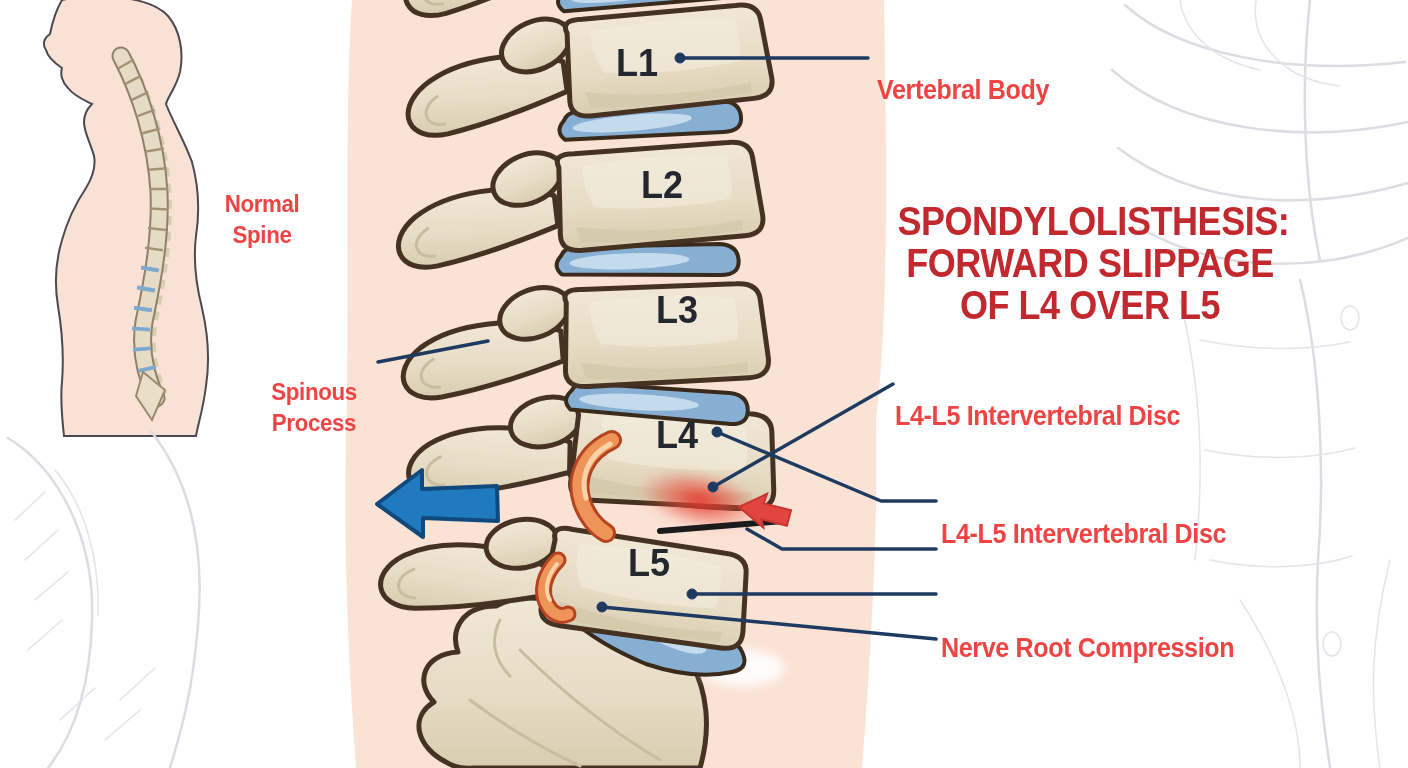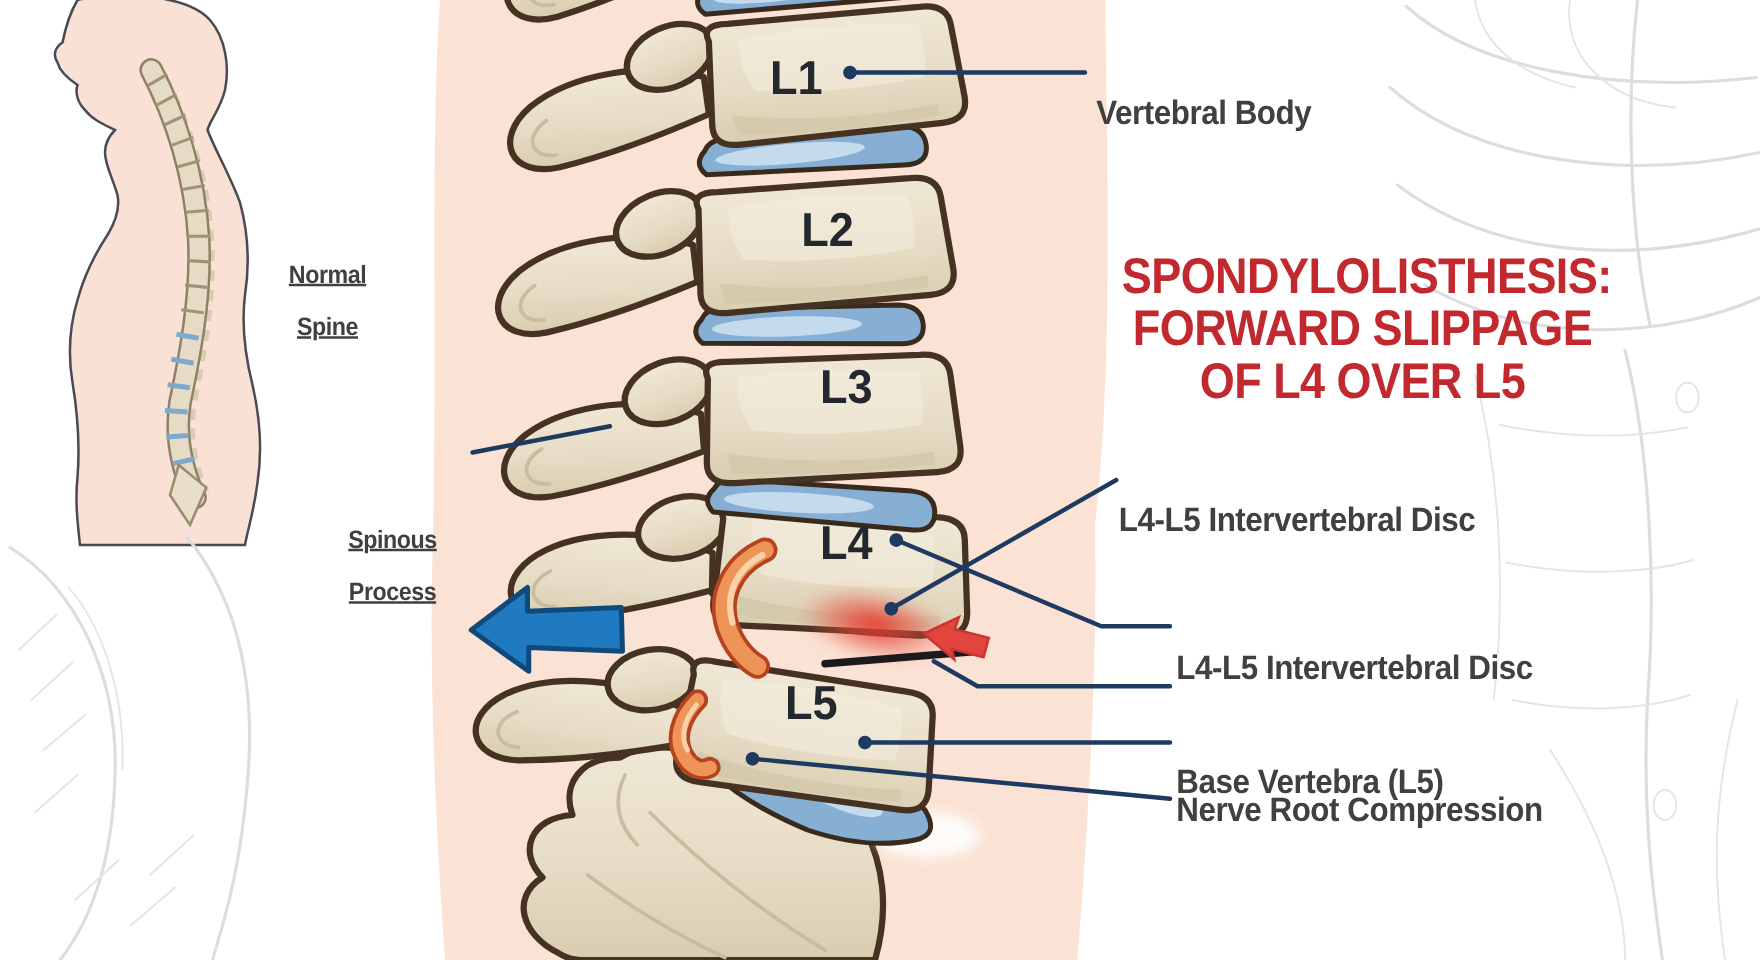--- a/index.html
+++ b/index.html
@@ -1,22 +1,22 @@
 <!DOCTYPE html>
 <html><head>
 <meta charset="utf-8">
 <style>
   html,body{margin:0;padding:0;}
   .stage{position:relative;width:1408px;height:768px;background:#ffffff;overflow:hidden;
          font-family:"Liberation Sans",sans-serif;}
   .stage svg{position:absolute;left:0;top:0;}
-  .lbl{position:absolute;font-weight:bold;color:#404040;white-space:pre-line;text-decoration:underline;}
+  .lbl{position:absolute;font-weight:bold;color:#ef4444;white-space:pre-line;}
   .cond{display:inline-block;transform:scaleX(.93);transform-origin:left top;letter-spacing:-0.4px;}
   .ctr{display:block;text-align:center;transform:scaleX(.93);transform-origin:center top;letter-spacing:-0.4px;}
-  .left-ann{font-size:20px;line-height:42px;width:160px;}
+  .left-ann{font-size:24px;line-height:31px;width:160px;}
   .right-ann{font-size:27px;}
   .vlabel{position:absolute;font-weight:bold;font-size:38px;color:#23272E;
           transform:scaleX(.95);transform-origin:left top;}
   .title{position:absolute;left:876px;top:200px;width:428px;font-weight:bold;font-size:40px;
          line-height:42px;color:#C2292F;text-align:center;transform:scaleX(.9);
          transform-origin:center top;letter-spacing:-0.5px;white-space:pre-line;}
   
   .bone-o{fill:url(#boneG);stroke:#463223;stroke-width:5;stroke-linejoin:round;}
   .bone-thin{fill:#E9DFC9;stroke:#9A8A6E;stroke-width:2;}
   .disc-o{fill:#86AFD3;stroke:#3A2A1C;stroke-width:4;stroke-linejoin:round;}
@@ -210,21 +210,21 @@
   <polygon points="0,0 26,-17 24,-7 52,-4 50,12 24,9 27,17" transform="translate(739,507) rotate(8)" fill="#E2453E" stroke="#C93530" stroke-width="2"></polygon>
 
   <polygon points="377,504 422,470 422,489 497,486 498,521 423,518 423,537" fill="#1F7ABF" stroke="#10497B" stroke-width="4" stroke-linejoin="round"></polygon>
 </svg>
 
 <div class="lbl left-ann" style="left:182px;top:157px;">
   <span class="ctr">Normal
 Spine</span>
 </div>
 
-<div class="lbl left-ann" style="left:234px;top:369px;">
+<div class="lbl left-ann" style="left:234px;top:345px;">
   <span class="ctr">Spinous
 Process</span>
 </div>
 
 
 <div class="vlabel" style="left:616px;top:42px;">L1</div>
 <div class="vlabel" style="left:641px;top:164px;">L2</div>
 <div class="vlabel" style="left:656px;top:289px;">L3</div>
 <div class="vlabel" style="left:656px;top:414px;">L4</div>
 <div class="vlabel" style="left:628px;top:542px;">L5</div>
@@ -236,20 +236,17 @@
 <div class="title">SPONDYLOLISTHESIS:
 FORWARD SLIPPAGE
 OF L4 OVER L5</div>
 
 <div class="lbl right-ann" style="left:895px;top:370px;">
   <span class="cond">L4-L5 Intervertebral Disc</span>
 </div>
 <div class="lbl right-ann" style="left:941px;top:488px;">
   <span class="cond">L4-L5 Intervertebral Disc</span>
 </div>
-<div class="lbl right-ann" style="left:941px;top:579px;">
-  <span class="cond">Base Vertebra (L5)</span>
-</div>
 <div class="lbl right-ann" style="left:941px;top:602px;">
   <span class="cond">Nerve Root Compression</span>
 </div>
 
 </div>
 
 </body></html>

